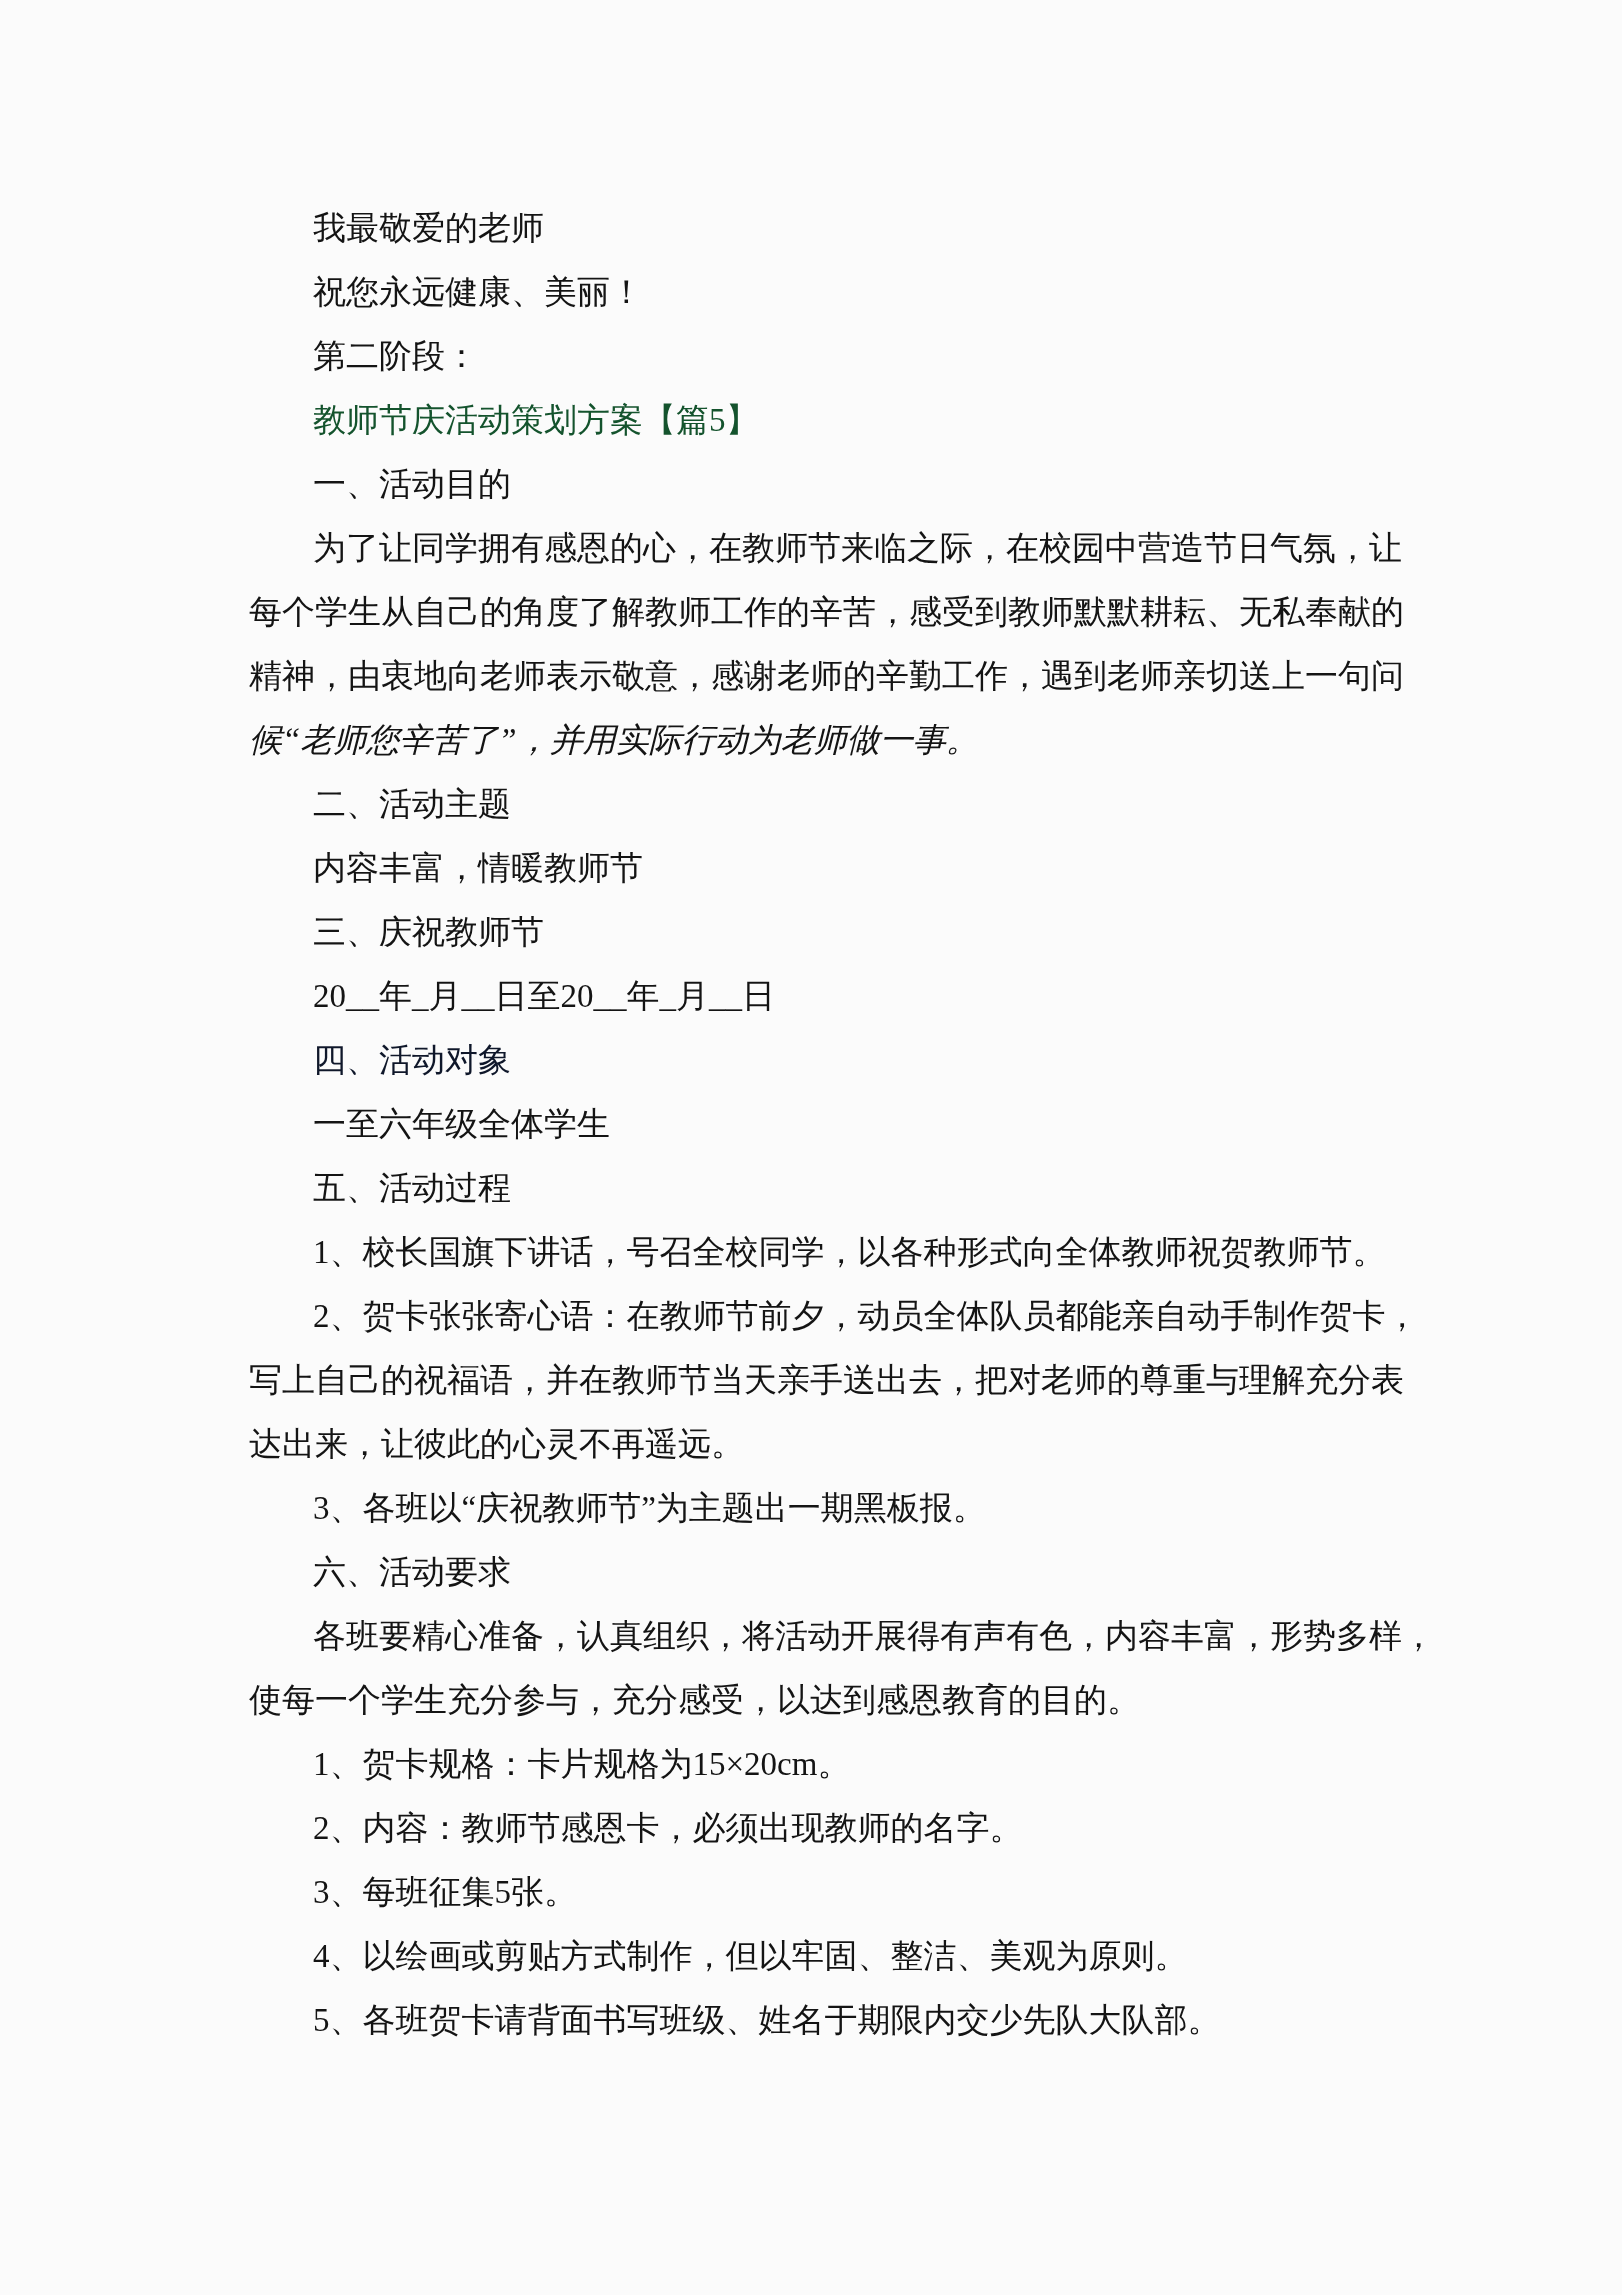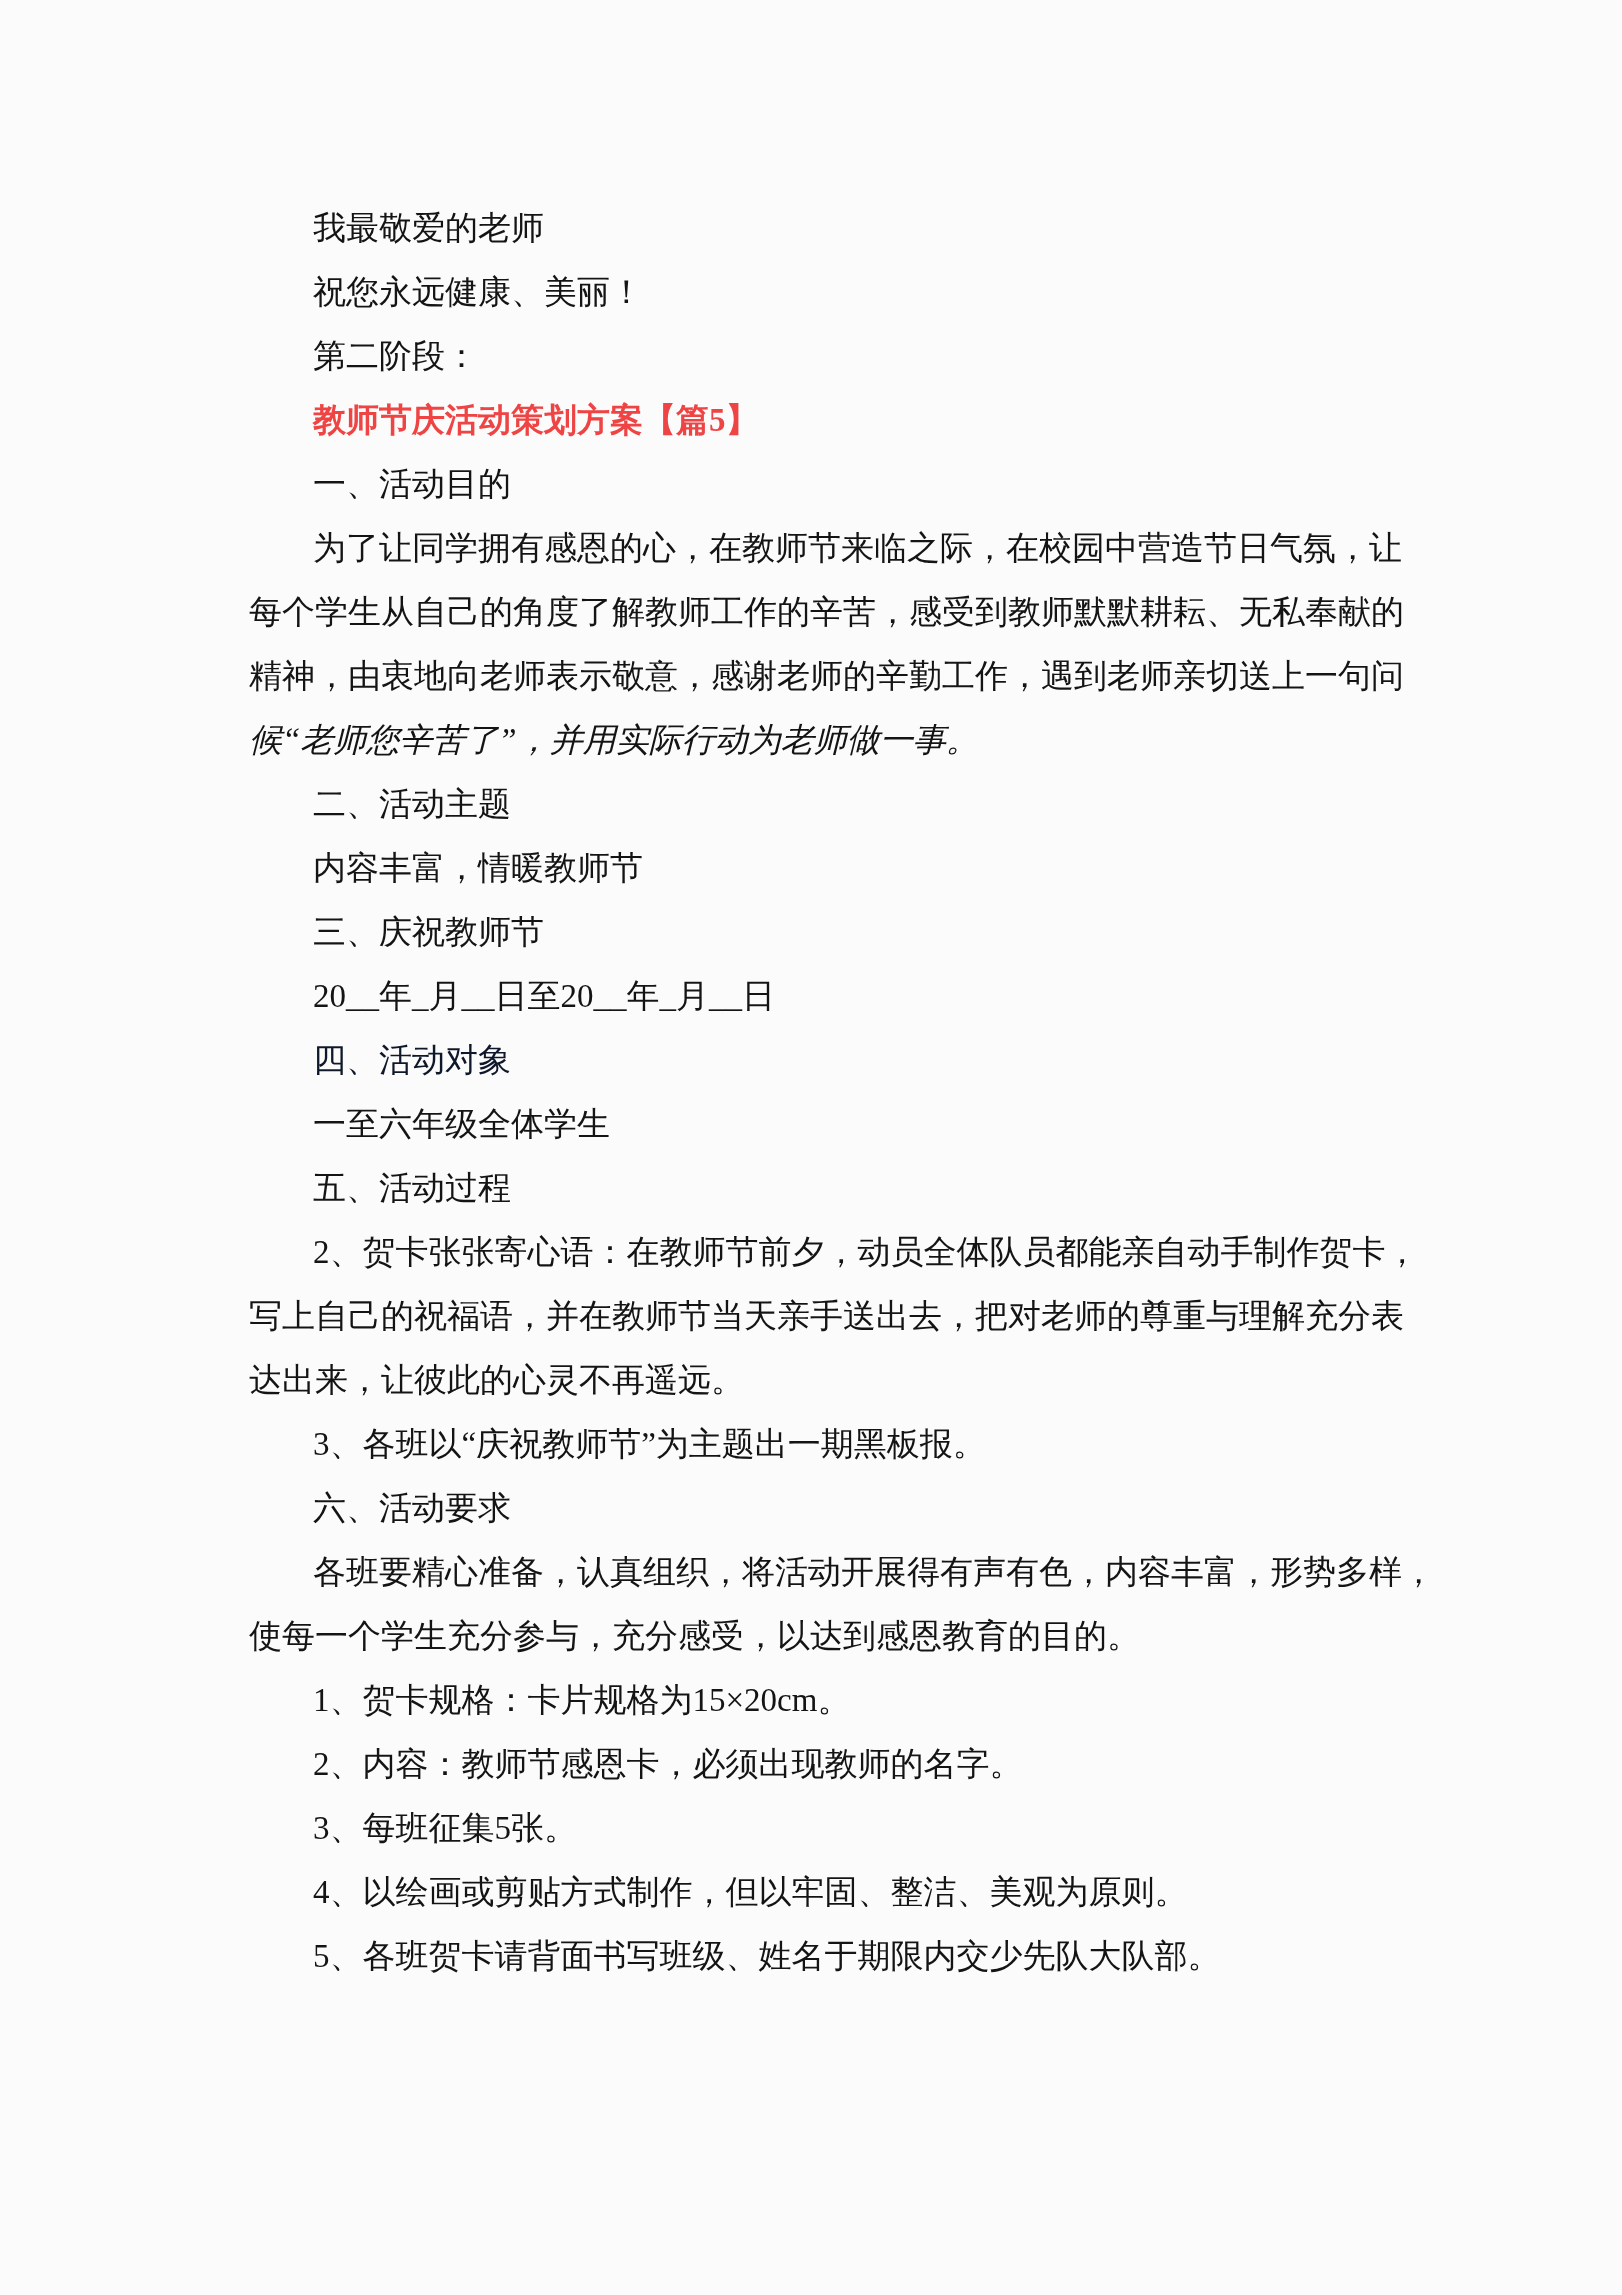--- a/index.html
+++ b/index.html
@@ -38,33 +38,34 @@
   }
 </style>
 </head>
 <body style="background: rgb(251, 251, 251);">
 
 <div class="page">
   <div class="text-block" id="lines-container">
       <div class="line indent" style="color: rgb(20, 20, 20);">我最敬爱的老师</div>
       <div class="line indent" style="color: rgb(20, 20, 20);">祝您永远健康、美丽！</div>
       <div class="line indent" style="color: rgb(20, 20, 20);">第二阶段：</div>
-      <div class="line indent" style="color: #ef4444; font-weight: bold;">教师节庆活动策划方案【篇5】</div>
+      <div class="line indent" style="color: #14532d;">教师节庆活动策划方案【篇5】</div>
       <div class="line indent" style="color: rgb(20, 20, 20);">一、活动目的</div>
       <div class="line indent" style="color: rgb(20, 20, 20);">为了让同学拥有感恩的心，在教师节来临之际，在校园中营造节日气氛，让</div>
       <div class="line" style="color: rgb(20, 20, 20);">每个学生从自己的角度了解教师工作的辛苦，感受到教师默默耕耘、无私奉献的</div>
       <div class="line" style="color: rgb(20, 20, 20);">精神，由衷地向老师表示敬意，感谢老师的辛勤工作，遇到老师亲切送上一句问</div>
       <div class="line" style="color: rgb(20, 20, 20); font-style: italic;">候“老师您辛苦了”，并用实际行动为老师做一事。</div>
       <div class="line indent" style="color: rgb(20, 20, 20);">二、活动主题</div>
       <div class="line indent" style="color: rgb(20, 20, 20);">内容丰富，情暖教师节</div>
       <div class="line indent" style="color: rgb(20, 20, 20);">三、庆祝教师节</div>
       <div class="line indent" style="color: rgb(20, 20, 20);">20__年_月__日至20__年_月__日</div>
       <div class="line indent" style="color: #0f172a;">四、活动对象</div>
       <div class="line indent" style="color: rgb(20, 20, 20);">一至六年级全体学生</div>
       <div class="line indent" style="color: rgb(20, 20, 20);">五、活动过程</div>
+      <div class="line indent" style="color: rgb(20, 20, 20);">1、校长国旗下讲话，号召全校同学，以各种形式向全体教师祝贺教师节。</div>
       <div class="line indent" style="color: rgb(20, 20, 20);">2、贺卡张张寄心语：在教师节前夕，动员全体队员都能亲自动手制作贺卡，</div>
       <div class="line" style="color: rgb(20, 20, 20);">写上自己的祝福语，并在教师节当天亲手送出去，把对老师的尊重与理解充分表</div>
       <div class="line" style="color: rgb(20, 20, 20);">达出来，让彼此的心灵不再遥远。</div>
       <div class="line indent" style="color: rgb(20, 20, 20);">3、各班以“庆祝教师节”为主题出一期黑板报。</div>
       <div class="line indent" style="color: rgb(20, 20, 20);">六、活动要求</div>
       <div class="line indent" style="color: rgb(20, 20, 20);">各班要精心准备，认真组织，将活动开展得有声有色，内容丰富，形势多样，</div>
       <div class="line" style="color: rgb(20, 20, 20);">使每一个学生充分参与，充分感受，以达到感恩教育的目的。</div>
       <div class="line indent" style="color: rgb(20, 20, 20);">1、贺卡规格：卡片规格为15×20cm。</div>
       <div class="line indent" style="color: rgb(20, 20, 20);">2、内容：教师节感恩卡，必须出现教师的名字。</div>
       <div class="line indent" style="color: rgb(20, 20, 20);">3、每班征集5张。</div>

